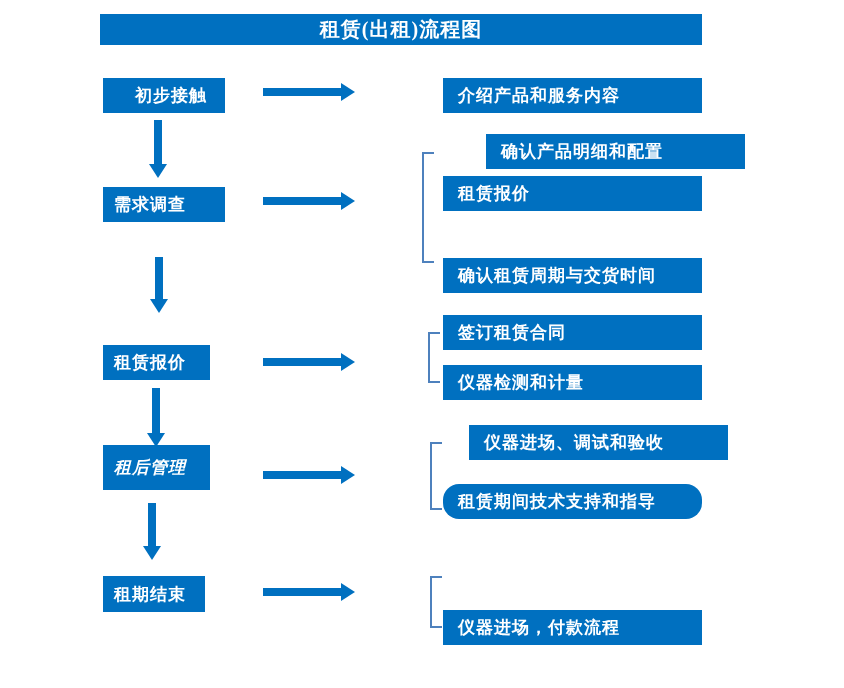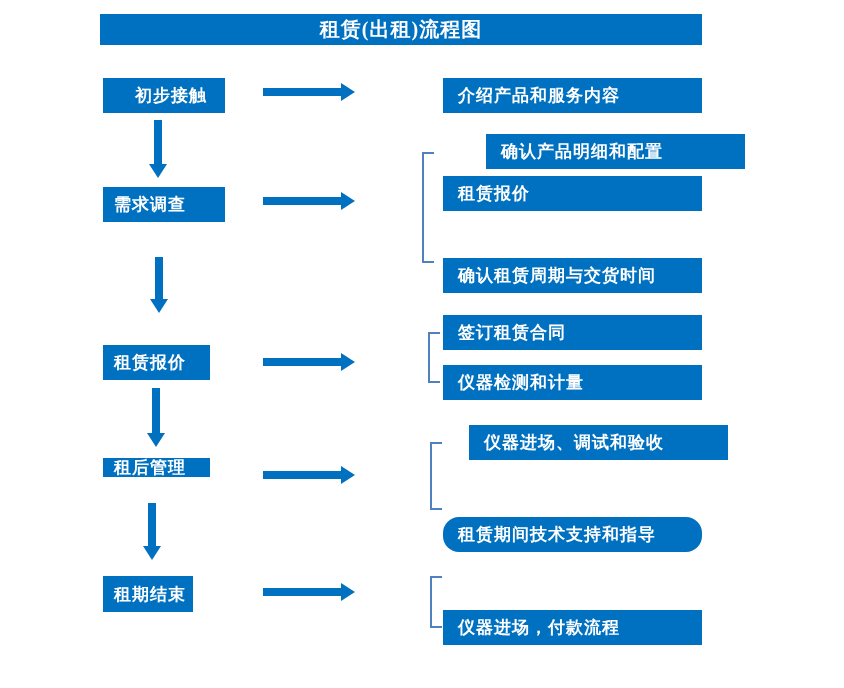--- a/index.html
+++ b/index.html
@@ -77,34 +77,34 @@
 </head>
 <body>
 
 <div class="canvas">
 
   <div class="box title-bar">租赁(出租)流程图</div>
 
   <div class="box stage" style="left:103px; top:78px;  width:122px; height:35px;padding-left:32px;">初步接触</div>
   <div class="box stage" style="left:103px; top:187px; width:122px; height:35px;">需求调查</div>
   <div class="box stage" style="left:103px; top:345px; width:107px; height:35px;">租赁报价</div>
-  <div class="box stage" style="left:103px; top:458px; width:107px; height:19px;">租后管理</div>
-  <div class="box stage" style="left:103px; top:576px; width:90px; height:36px;">租期结束</div>
+  <div class="box stage" style="left:103px; top:445px; width:107px; height:45px;font-style:italic;">租后管理</div>
+  <div class="box stage" style="left:103px; top:576px; width:102px; height:36px;">租期结束</div>
 
   <div class="box detail" style="top:78px;">介绍产品和服务内容</div>
 
   <div class="box detail" style="top:134px;margin-left:43px;">确认产品明细和配置</div>
   <div class="box detail" style="top:176px;">租赁报价</div>
   <div class="box detail" style="top:258px;">确认租赁周期与交货时间</div>
 
   <div class="box detail" style="top:365px;">仪器检测和计量</div>
   <div class="box detail" style="top:315px;">签订租赁合同</div>
 
   <div class="box detail" style="top:425px;margin-left:26px;">仪器进场、调试和验收</div>
-  <div class="box detail" style="top:517px;border-radius:16px;">租赁期间技术支持和指导</div>
+  <div class="box detail" style="top:484px;border-radius:16px;">租赁期间技术支持和指导</div>
 
   <div class="box detail" style="top:610px;">仪器进场，付款流程</div>
 
   <div class="harrow" style="left:263px; top:83px;">
       <div class="shaft"></div>
       <div class="head"></div>
     </div>
   <div class="harrow" style="left:263px; top:192px;">
       <div class="shaft"></div>
       <div class="head"></div>

